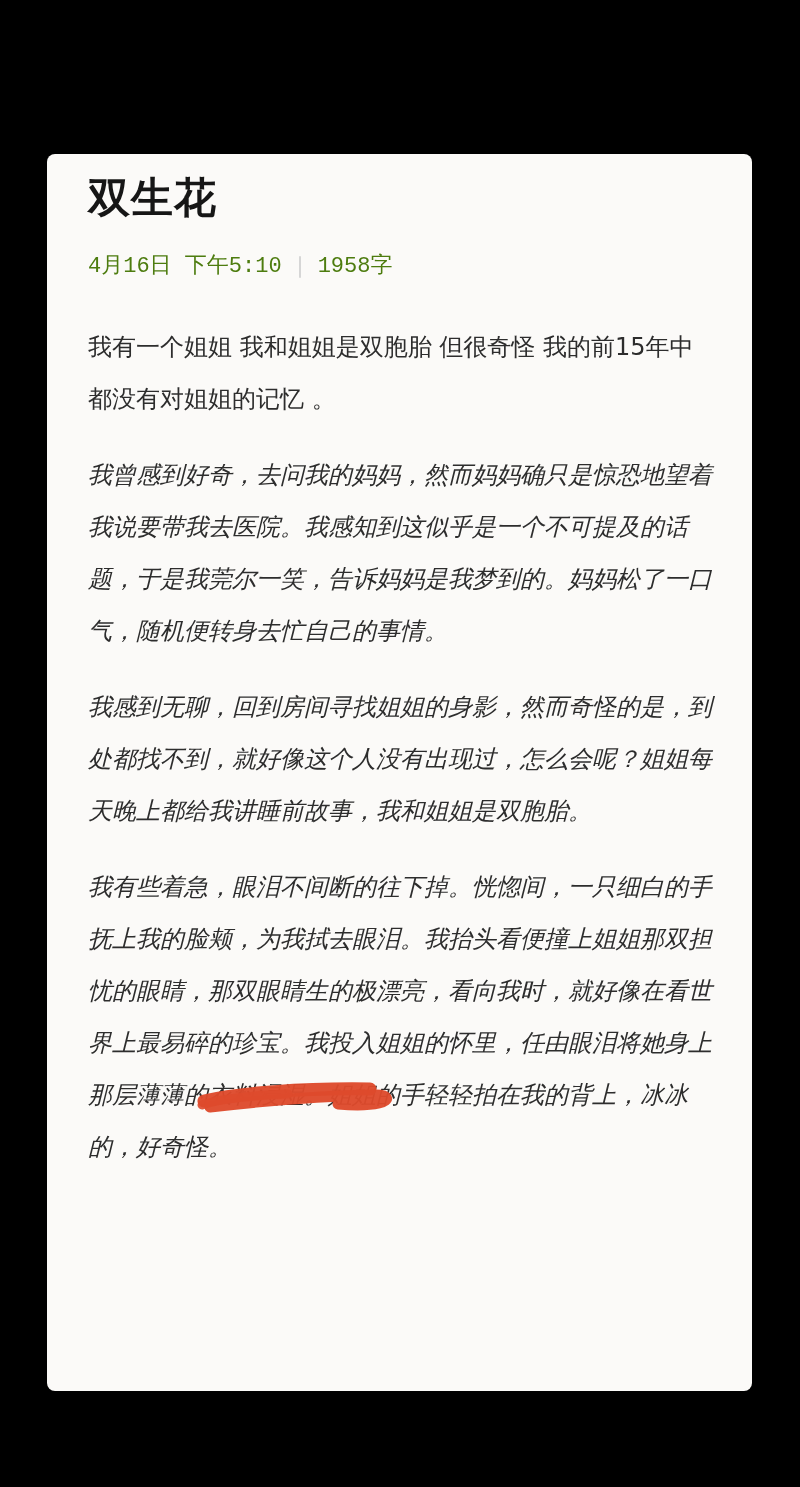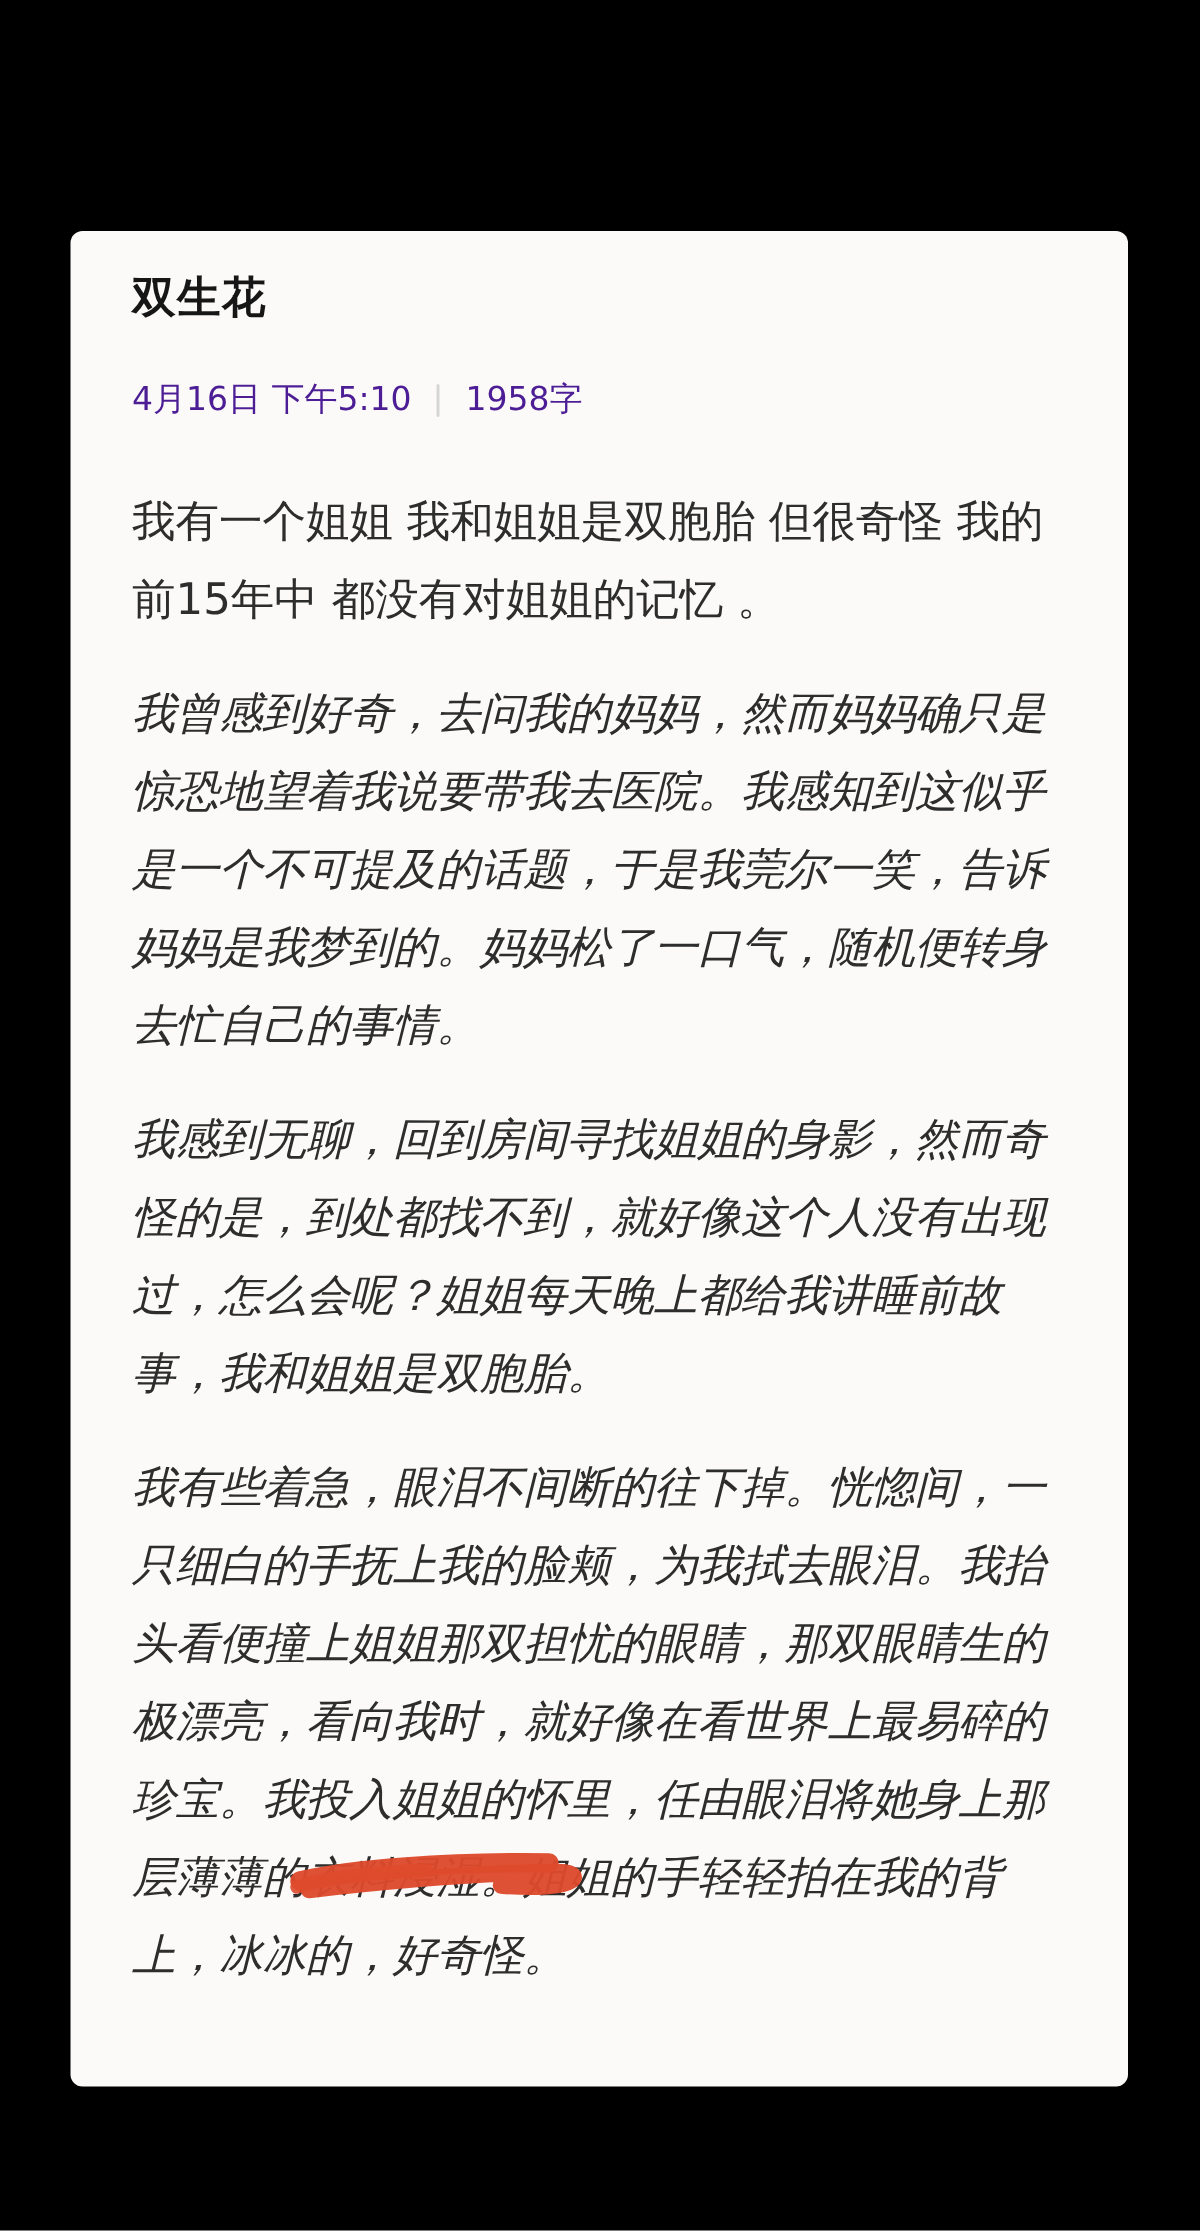--- a/index.html
+++ b/index.html
@@ -14,47 +14,48 @@
     position:absolute;
     left:47px;top:154px;
     width:705px;height:1237px;
     background:#fbfaf8;
     border-radius:8px;
     box-sizing:border-box;
     padding:22px 34px 0 41px;
   }
   .title{
     margin:0;
-    font-size:29px;
+    font-size:42px;
     line-height:44px;
     font-weight:700;
     color:#161616;
     letter-spacing:1px;
   }
   .meta{
     margin-top:35px;
     height:24px;
     display:flex;
     align-items:center;
     font-size:22px;
     line-height:24px;
-    color:#4c1d95;
+    color:#4d7c0f;
     font-weight:400;
+    font-family:Liberation Mono, monospace;
   }
   .meta-divider{
     display:inline-block;
     width:2px;height:22px;
     background:#d6d6d6;
     border-radius:1px;
     margin:0 17px;
   }
   .body-text{
     margin-top:42px;
     width:628px;
-    font-size:29px;
+    font-size:24px;
     line-height:52px;
     color:#2d2d2d;
     font-weight:500;
     letter-spacing:0;
     line-break:strict;
     text-align:left;
   }
   .body-text p{margin:0;}
   .body-text p + p{margin-top:24px;font-style:italic;}
   .struck{

